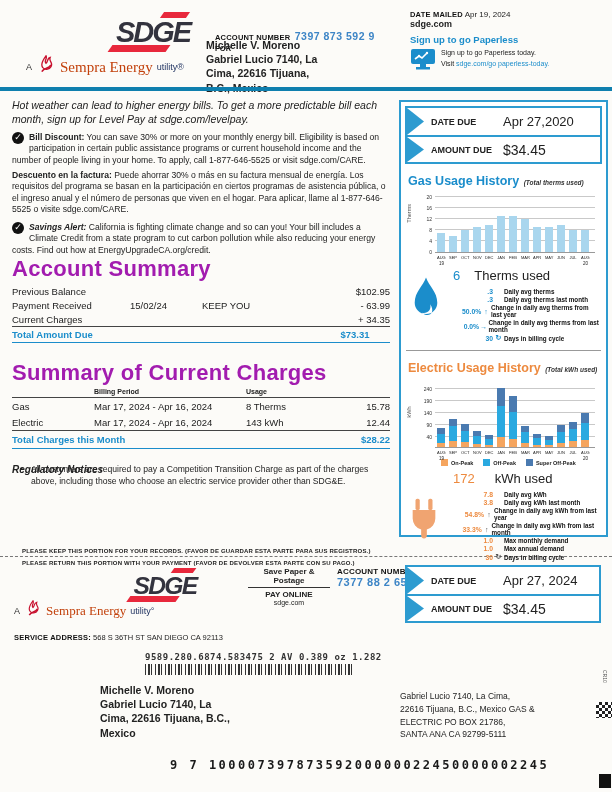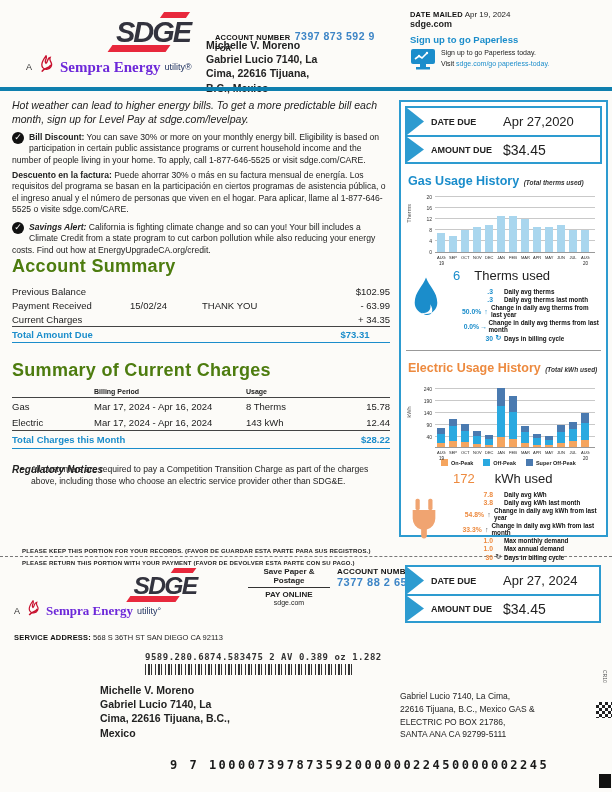--- a/index.html
+++ b/index.html
@@ -14,40 +14,40 @@
   
   .sdge-logo { position:absolute; width:72px; height:40px; }
   .sdge-word { font-style:italic; font-weight:bold; font-size:29px; line-height:1;
     color:#33333e; letter-spacing:-2px; position:absolute; left:4px; top:6px; }
   .sdge-bar-top { position:absolute; right:-4px; top:0; width:26px; height:6px;
     background:#e8283c; transform:skewX(-35deg); }
   .sdge-bar-bottom { position:absolute; left:-2px; bottom:0; width:58px; height:7px;
     background:#e8283c; transform:skewX(-35deg); }
   .sempra-row { display:flex; align-items:center; gap:4px; }
   .sempra-a { font-size:9px; color:#333; }
-  .sempra-name { font-family:"Liberation Serif", serif; font-size:15px; color:#6d28d9;font-weight:bold; }
+  .sempra-name { font-family:"Liberation Serif", serif; font-size:15px; color:#c2410c; }
   .sempra-util { font-size:9px; color:#1c2f5e; }
   .lbl-bold { font-weight:bold; font-size:7.5px; color:#111; letter-spacing:.2px; }
   .acct-num { font-weight:bold; font-size:10.5px; color:#3d85c6; letter-spacing:.5px; }
   .addr { font-size:10.5px; line-height:1.35; color:#222;font-weight:bold; }
   .mail-line { font-size:8px; }
   .site { font-weight:bold; font-size:9px; }
   .paperless-head { font-weight:bold; font-size:9.5px; color:#1b8dcb; margin-top:5px; }
   .paperless-row { display:flex; gap:5px; margin-top:3px; }
   .ppl-txt { font-size:7px; line-height:1.5; }
   .link-blue { color:#1b8dcb; }
   .teal-bar { left:0; top:87px; width:612px; height:4px; background:#0f7fae; }
 
   
   .intro { left:12px; top:98px; width:378px; font-style:italic; font-size:10.5px; line-height:1.35; }
   .msg { width:378px; font-size:8.6px; line-height:1.32; }
   .msg .ck { float:left; margin-right:5px; }
   .ck-circle { display:inline-flex; width:12px; height:12px; border-radius:50%;
     background:#111; color:#fff; font-size:9px; align-items:center; justify-content:center; }
-  .sec-head { font-weight:bold; font-size:18px; color:#4d7c0f; letter-spacing:.3px; }
+  .sec-head { font-weight:bold; font-size:22px; color:#a21caf; letter-spacing:.3px; }
   .sum-table { left:12px; top:284px; width:378px; font-size:9.5px; }
   .sum-row { display:grid; grid-template-columns:118px 72px 1fr 70px; padding:1.5px 0; }
   .sum-row .amt { text-align:right; }
   .sum-row.underlined { border-bottom:1px solid #444; }
   .sum-total { display:grid; grid-template-columns:1fr 70px; font-weight:bold; color:#1b8dcb;
     border-bottom:1.5px solid #1b8dcb; padding:2px 0; }
   .sum-total .amt { text-align:center; }
   .chg-table { left:12px; top:388px; width:378px; font-size:9.5px; }
   .chg-head { display:grid; grid-template-columns:82px 152px 1fr 60px; font-size:7px; font-weight:bold;
     border-bottom:1px solid #444; padding-bottom:2px; }
@@ -203,21 +203,21 @@
   <div class="abs sum-table">
     <div class="sum-row">
       <span>Previous Balance</span>
       <span></span>
       <span></span>
       <span class="amt">$102.95</span>
     </div>
     <div class="sum-row">
       <span>Payment Received</span>
       <span>15/02/24</span>
-      <span>THANK YOU</span>
+      <span>KEEP YOU</span>
       <span class="amt">- 63.99</span>
     </div>
     <div class="sum-row underlined">
       <span>Current Charges</span>
       <span></span>
       <span></span>
       <span class="amt">+ 34.35</span>
     </div>
     <div class="sum-total">
       <span>Total Amount Due</span>

